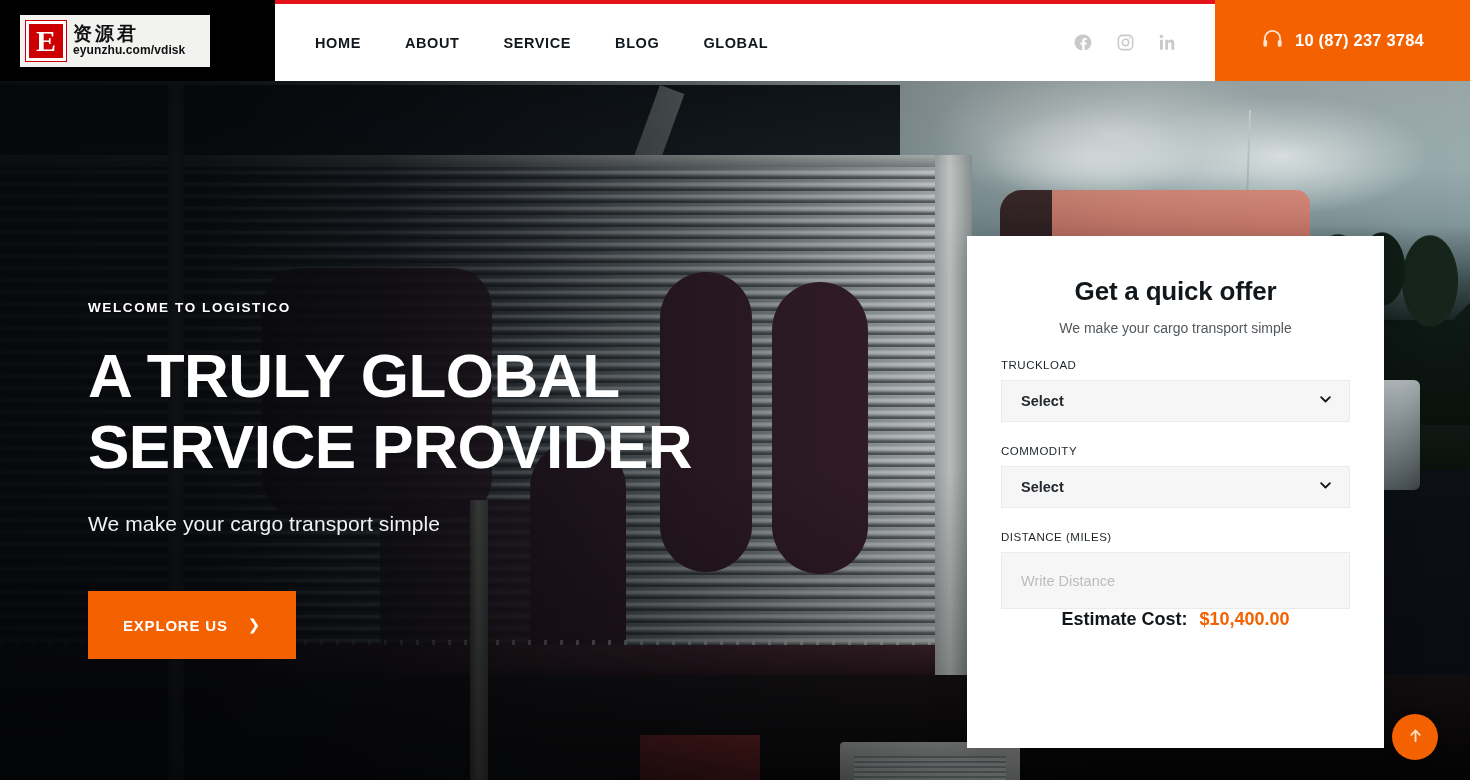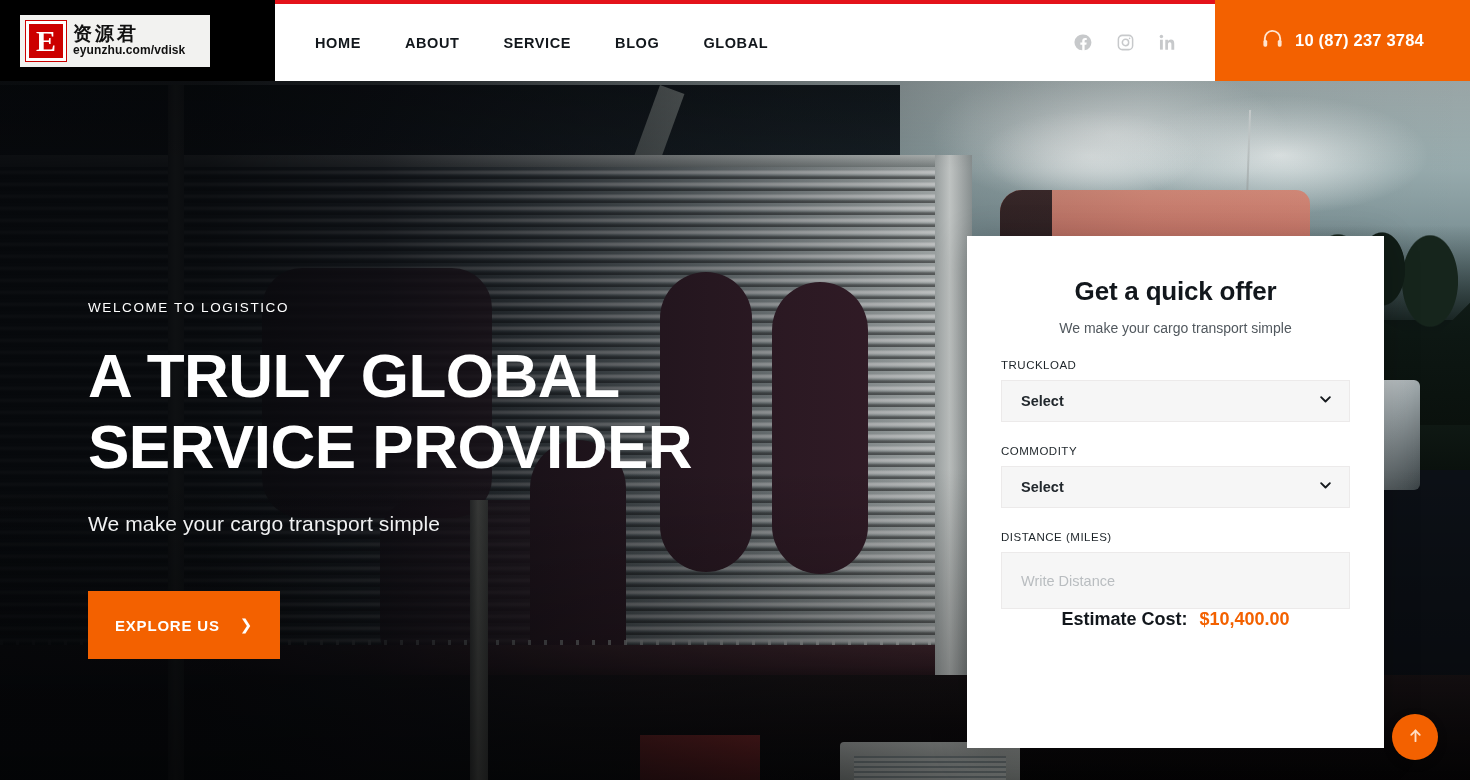--- a/index.html
+++ b/index.html
@@ -203,33 +203,33 @@
 
   .phone-zone {
     position: absolute; left: 1215px; top: 0; width: 255px; height: 81px;
     background: #f36100; display: flex; align-items: center; justify-content: center; gap: 11px;
   }
   .phone-num { color: #fff; font-size: 16.5px; font-weight: bold; letter-spacing: .2px; }
 
   
   .hero-content { position: absolute; left: 88px; top: 300px; z-index: 20; }
   .eyebrow {
-    color: #fff; font-size: 13.5px; font-weight: normal; letter-spacing: 1.6px;
+    color: #fff; font-size: 13.5px; font-weight: bold; letter-spacing: 1.6px;
     margin-bottom: 26px;
   }
   .headline {
     color: #fff; font-size: 62px; font-weight: bold; line-height: 1.14;
     letter-spacing: -.5px; text-transform: uppercase;
   }
   .headline .l2 { display: block; }
   .subline { color: #f0f1f2; font-size: 21px; margin-top: 30px; letter-spacing: .1px; }
   .cta {
     margin-top: 55px; display: inline-flex; align-items: center; gap: 20px;
     background: #f36100; color: #fff; border: none; cursor: pointer;
-    padding: 25px 27px; font-size: 15px; font-weight: bold; letter-spacing: .8px;
+    padding: 25px 35px; font-size: 15px; font-weight: bold; letter-spacing: .8px;
     font-family: "Liberation Sans", sans-serif;
   }
   .cta .chev { font-size: 15px; font-weight: normal; }
 
   
   .quote {
     position: absolute; left: 967px; top: 236px; width: 417px; height: 512px;
     background: #fff; z-index: 25; padding: 40px 34px 0 34px;
     box-shadow: 0 6px 34px rgba(0,0,0,.22);
   }

